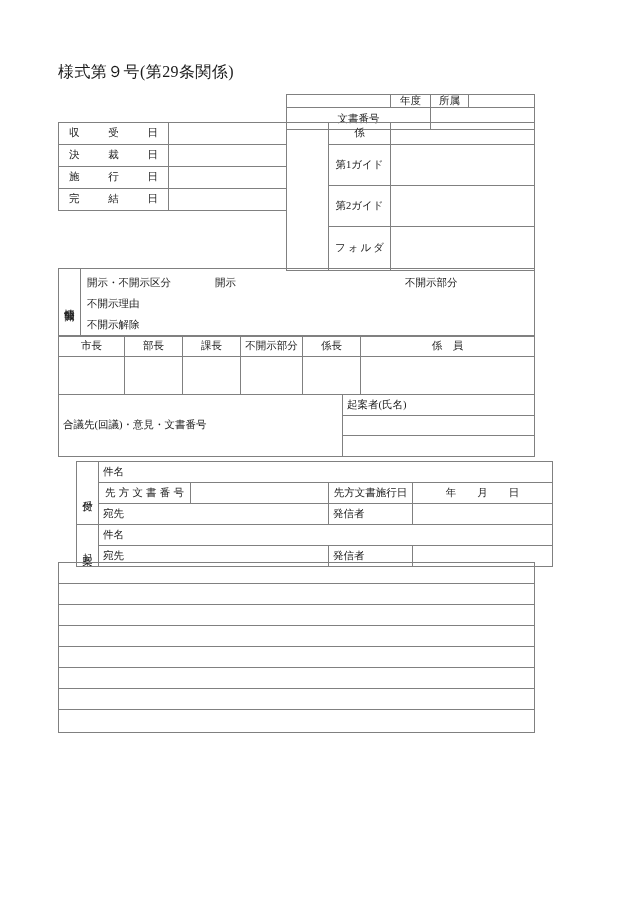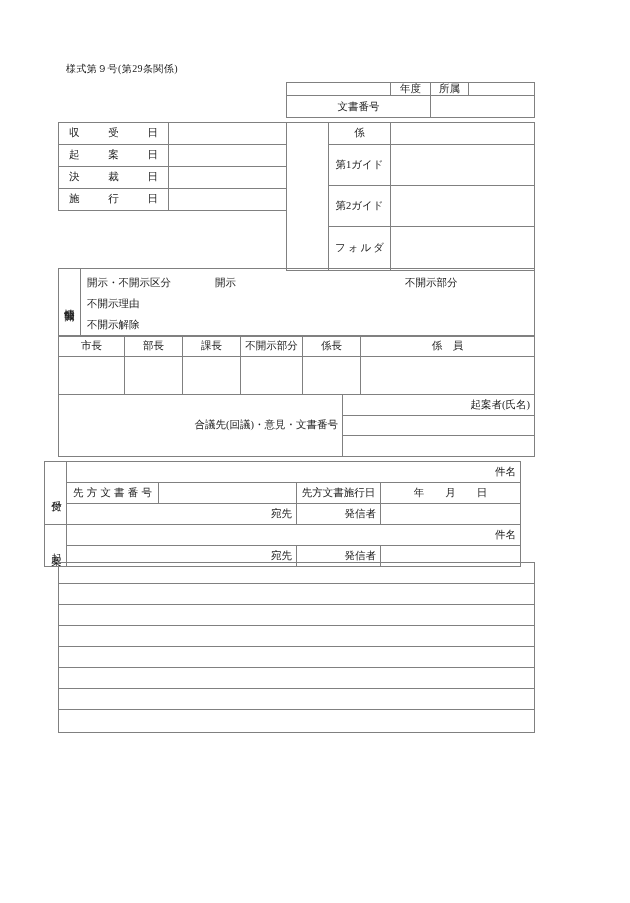--- a/index.html
+++ b/index.html
@@ -20,23 +20,23 @@
   .page {
     position: absolute;
     left: 0; top: 0;
     width: 630px;
     height: 903px;
   }
 
   
   .form-no {
     position: absolute;
-    left: 66px;
+    left: 58px;
     top: 62px;
-    font-size: 10px;
+    font-size: 16px;
     letter-spacing: 0.4px;
     white-space: nowrap;
   }
 
   
   .doc-title {
     position: absolute;
     left: 58px;
     top: 93px;
     width: 228px;
@@ -56,21 +56,21 @@
   }
   .tbl td {
     border: 1px solid #808080;
     padding: 0 4px;
     vertical-align: middle;
     overflow: hidden;
     white-space: nowrap;
   }
 
   .c  { text-align: center; }
-  .l  { text-align: right; margin-left: 37px; }
+  .l  { text-align: left; margin-left: 37px; }
   .top { vertical-align: top; padding-top: 3px; }
 
   
   .spread {
     display: block;
     text-align: justify;
     text-align-last: justify;
     text-justify: inter-character;
     padding: 0 6px;
     white-space: nowrap;
@@ -104,27 +104,27 @@
   .twoline {
     display: block;
     text-align: left;
     line-height: 1.5;
     white-space: normal;
     letter-spacing: 3px;
     margin-left: 40px;
   }
 
   
-  #tbl-header  { left: 286px; top: 82px;  width: 248px; }
+  #tbl-header  { left: 286px; top: 94px;  width: 248px; }
   #tbl-left    { left: 58px;  top: 122px; width: 228px; }
   #tbl-class   { left: 286px; top: 122px; width: 248px; }
   #tbl-disc    { left: 58px;  top: 268px; width: 476px; }
   #tbl-approve { left: 58px;  top: 336px; width: 476px; }
   #tbl-consult { left: 58px;  top: 394px; width: 476px; }
-  #tbl-recv    { left: 44px;  top: 461px; width: 476px; font-family: Liberation Mono, monospace; }
+  #tbl-recv    { left: 76px;  top: 461px; width: 476px; }
   #tbl-blank   { left: 58px;  top: 562px; width: 476px; }
 
   .disc-line {
     position: relative;
     height: 21px;
     line-height: 21px;
     white-space: nowrap;
   }
   .disc-line .a2 { position: absolute; left: 128px; top: 0; }
   .disc-line .a3 { position: absolute; left: 318px; top: 0; }
@@ -165,33 +165,33 @@
     </colgroup>
     <tbody>
         <tr>
       <td style="height:21px">
             <span class="spread">収受日</span>
           </td>
       <td></td>
     </tr>
     <tr>
       <td style="height:21px">
-            <span class="spread">起案日</span>
-          </td>
-      <td></td>
-    </tr>
-    <tr>
-      <td style="height:21px">
             <span class="spread">決裁日</span>
           </td>
       <td></td>
     </tr>
     <tr>
       <td style="height:21px">
             <span class="spread">施行日</span>
+          </td>
+      <td></td>
+    </tr>
+    <tr>
+      <td style="height:21px">
+            <span class="spread">完結日</span>
           </td>
       <td></td>
     </tr>
   </tbody>
     </table>
 
   <table class="tbl" id="tbl-class">
     <colgroup>
       <col style="width:42px">
       <col style="width:62px">

